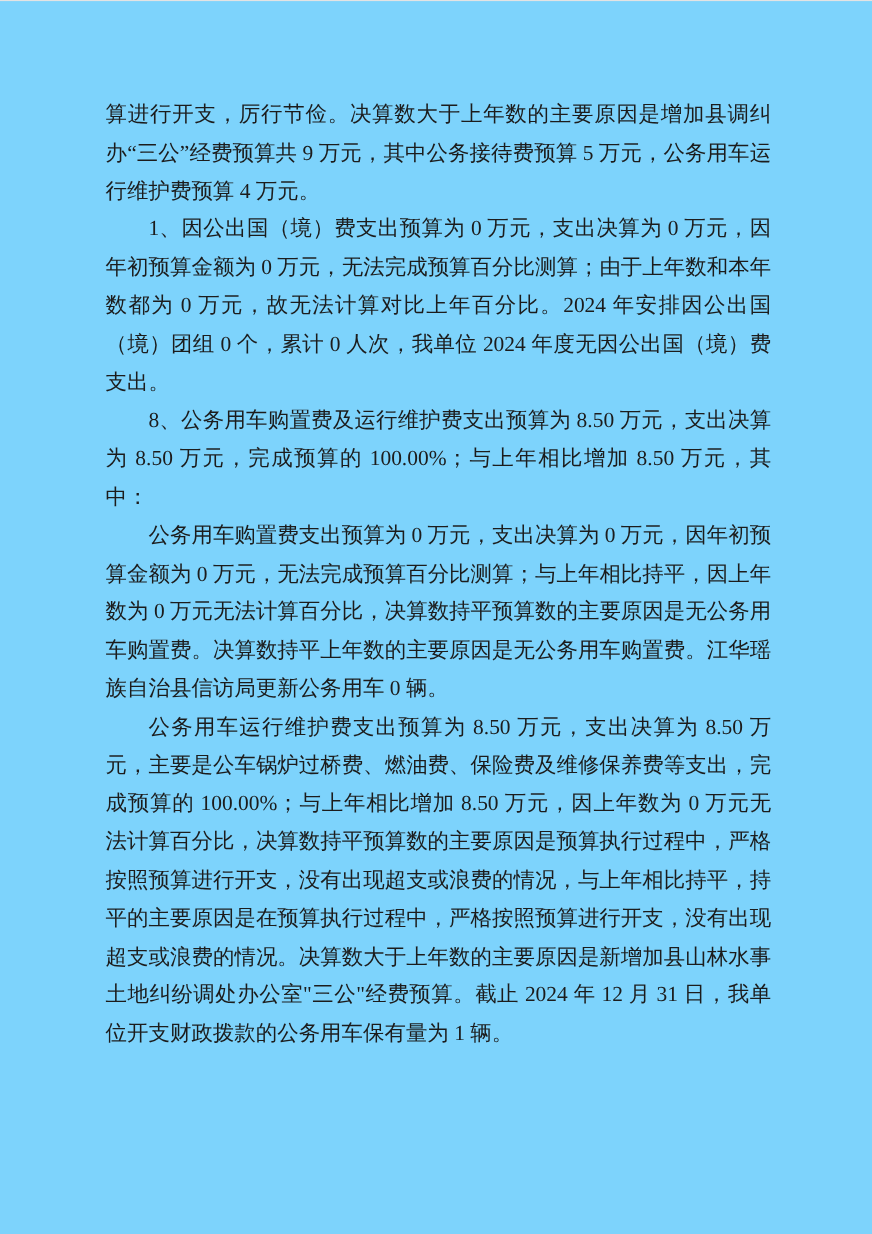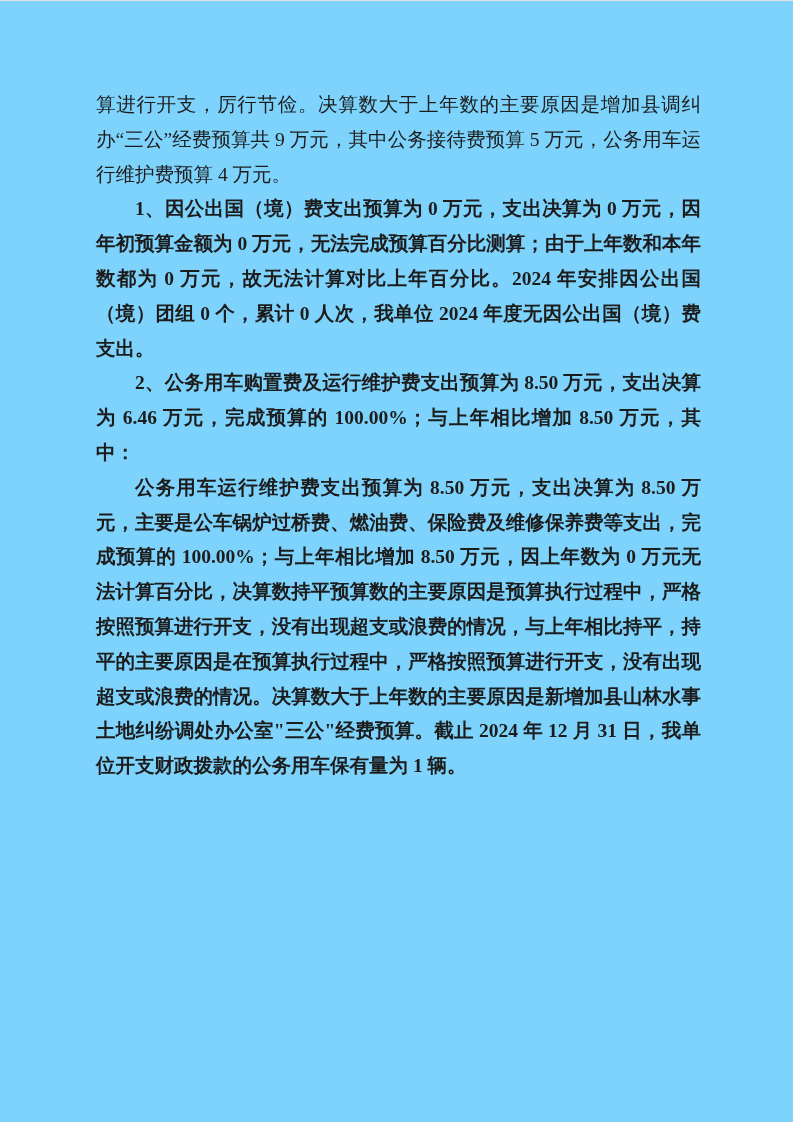--- a/index.html
+++ b/index.html
@@ -27,32 +27,32 @@
     padding: 0;
     font-family: "Liberation Serif", "DejaVu Serif", serif;
     font-size: 19.5px;
     line-height: 34.8px;
     color: #1c1c1c;
     text-align: justify;
     word-break: break-all;
   }
   p.indented {
     text-indent: 2em;
-    font-weight: bold;
   }
   p.section-heading {
     font-family: "Liberation Sans", "DejaVu Sans", sans-serif;
     font-weight: bold;
     text-indent: 2em;
     color: #111111;
   }
 </style>
 </head>
 <body>
 
 <div class="page">
   <div class="text-block">
     <p>算进行开支，厉行节俭。决算数大于上年数的主要原因是增加县调纠办“三公”经费预算共 9 万元，其中公务接待费预算 5 万元，公务用车运行维护费预算 4 万元。</p>
     <p class="indented">1、因公出国（境）费支出预算为 0 万元，支出决算为 0 万元，因年初预算金额为 0 万元，无法完成预算百分比测算；由于上年数和本年数都为 0 万元，故无法计算对比上年百分比。2024 年安排因公出国（境）团组 0 个，累计 0 人次，我单位 2024 年度无因公出国（境）费支出。</p>
-    <p class="indented">2、公务用车购置费及运行维护费支出预算为 8.50 万元，支出决算为 6.46 万元，完成预算的 100.00%；与上年相比增加 8.50 万元，其中：</p>
+    <p class="indented">8、公务用车购置费及运行维护费支出预算为 8.50 万元，支出决算为 8.50 万元，完成预算的 100.00%；与上年相比增加 8.50 万元，其中：</p>
+    <p class="indented">公务用车购置费支出预算为 0 万元，支出决算为 0 万元，因年初预算金额为 0 万元，无法完成预算百分比测算；与上年相比持平，因上年数为 0 万元无法计算百分比，决算数持平预算数的主要原因是无公务用车购置费。决算数持平上年数的主要原因是无公务用车购置费。江华瑶族自治县信访局更新公务用车 0 辆。</p>
     <p class="indented">公务用车运行维护费支出预算为 8.50 万元，支出决算为 8.50 万元，主要是公车锅炉过桥费、燃油费、保险费及维修保养费等支出，完成预算的 100.00%；与上年相比增加 8.50 万元，因上年数为 0 万元无法计算百分比，决算数持平预算数的主要原因是预算执行过程中，严格按照预算进行开支，没有出现超支或浪费的情况，与上年相比持平，持平的主要原因是在预算执行过程中，严格按照预算进行开支，没有出现超支或浪费的情况。决算数大于上年数的主要原因是新增加县山林水事土地纠纷调处办公室"三公"经费预算。截止 2024 年 12 月 31 日，我单位开支财政拨款的公务用车保有量为 1 辆。</p>
   </div>
 </div>
 
 </body></html>

